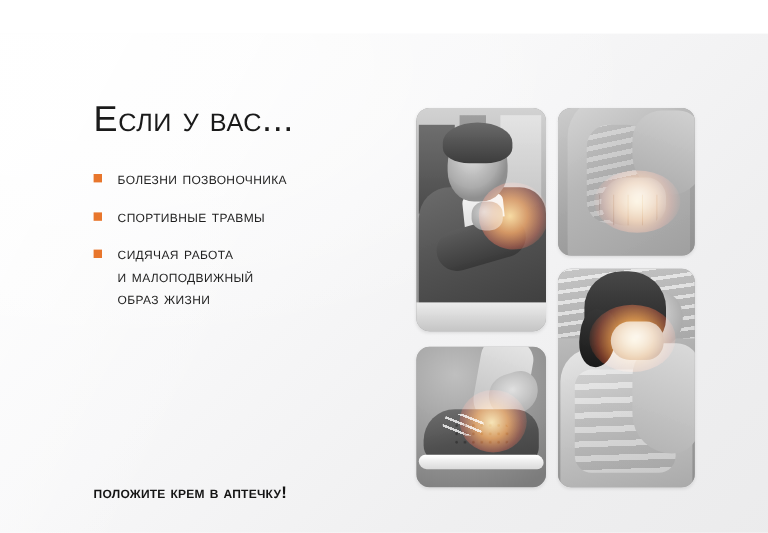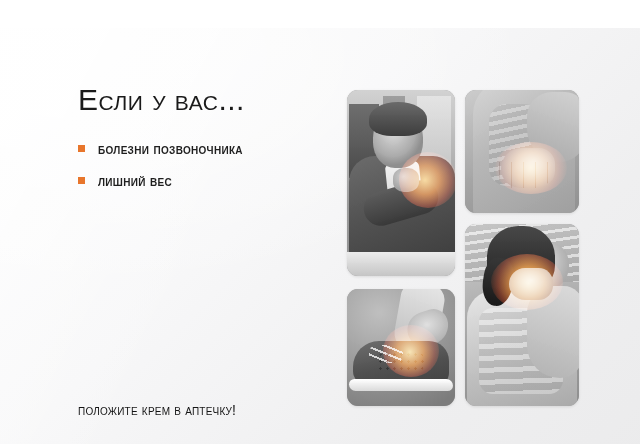--- a/index.html
+++ b/index.html
@@ -67,21 +67,21 @@
     padding: 0;
     list-style: none;
   }
 
   .bullet-item {
     position: relative;
     display: block;
     padding-left: 20px;
     margin-bottom: 13px;
     font-size: 14.5px;
-    font-weight: 700;
+    font-weight: 400;
     font-variant: small-caps;
     letter-spacing: 0.3px;
     line-height: 1.28;
     color: #1f1f1f;
     text-transform: lowercase;
   }
 
   .bullet-marker {
     position: absolute;
     left: 0;
@@ -94,21 +94,21 @@
   .bullet-text {
     display: block;
     white-space: pre-line;
   }
 
   .cta {
     position: absolute;
     left: 78px;
     top: 374px;
     font-size: 14px;
-    font-weight: 400;
+    font-weight: 700;
     font-variant: small-caps;
     letter-spacing: 0.2px;
     color: #141414;
     text-transform: lowercase;
     white-space: nowrap;
     text-align: right;
   }
 
   
   .collage {
@@ -373,27 +373,33 @@
 
     <div class="title">Если у вас...</div>
 
     <ul class="bullet-list">
 
       <li class="bullet-item">
         <span class="bullet-marker"></span>
         <span class="bullet-text">Болезни позвоночника</span>
       </li>
 
-
-
-
       <li class="bullet-item">
         <span class="bullet-marker"></span>
-        <span class="bullet-text">Лишний вес</span>
+        <span class="bullet-text">Спортивные травмы</span>
       </li>
+
+
+      <li class="bullet-item">
+        <span class="bullet-marker"></span>
+        <span class="bullet-text">Сидячая работа
+и малоподвижный
+образ жизни</span>
+      </li>
+
 
 
     </ul>
 
     <div class="cta">Положите крем в аптечку!</div>
   </div>
 
   <div class="collage">
 
     <div class="photo photo-man-shoulder">

